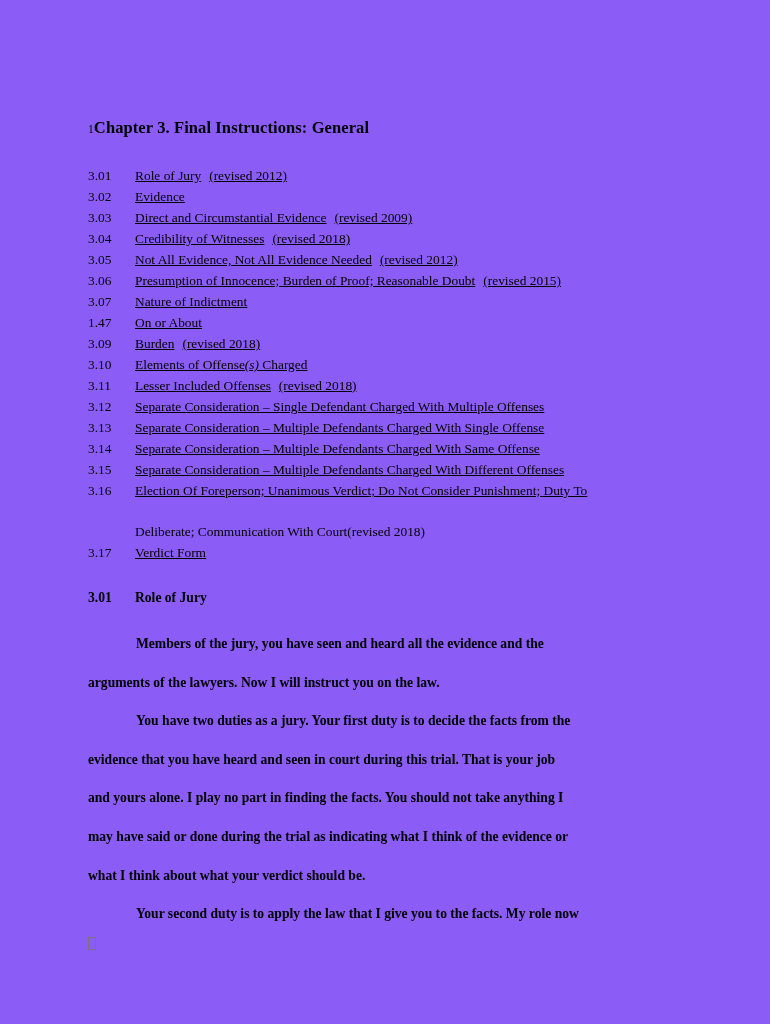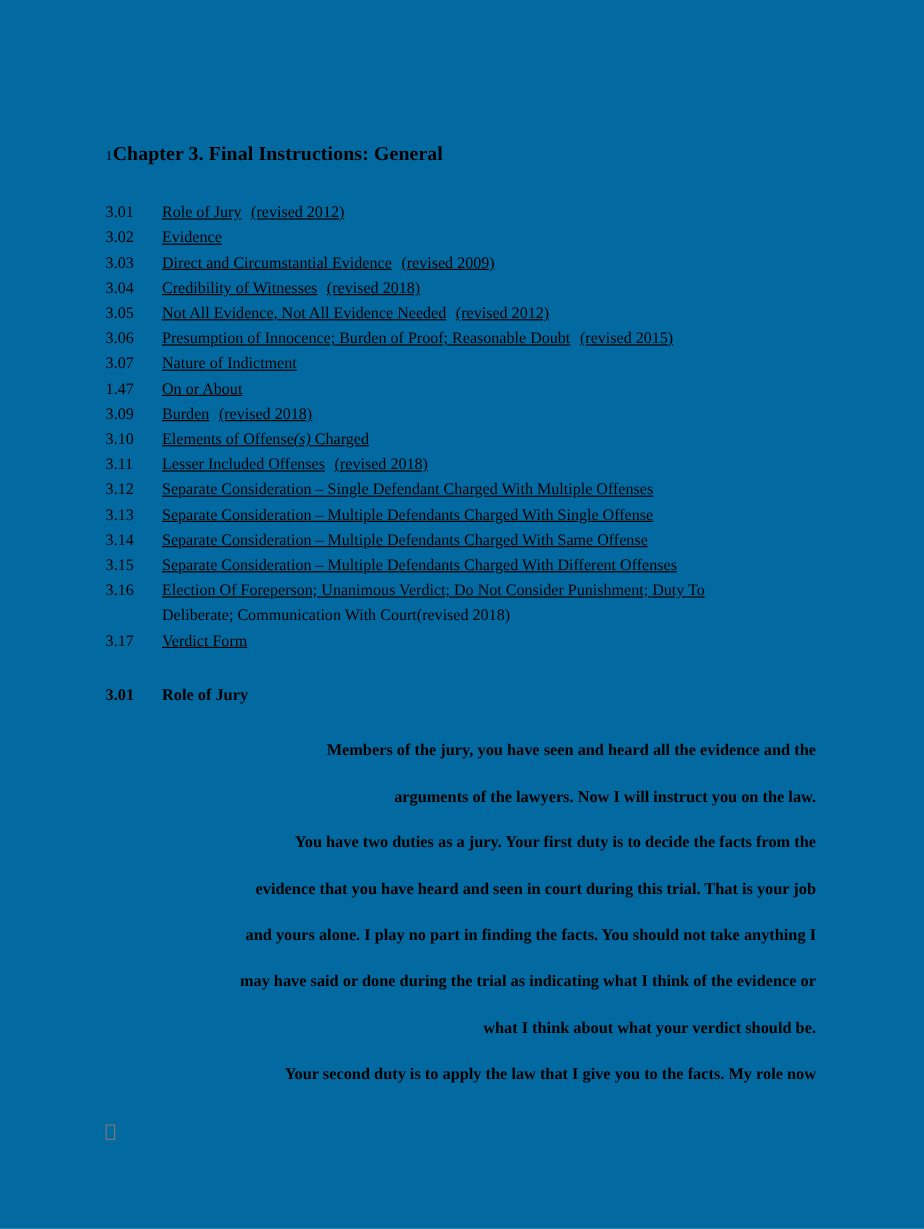--- a/index.html
+++ b/index.html
@@ -15,21 +15,21 @@
     color: #000000;
     overflow: hidden;
   }
 
   .page {
     position: absolute;
     left: 0;
     top: 0;
     width: 770px;
     height: 1024px;
-    background: #0369a1;
+    background: #8b5cf6;
   }
 
   .content {
     position: absolute;
     left: 88px;
     top: 118px;
     width: 600px;
   }
 
   
@@ -68,20 +68,21 @@
     text-decoration: underline;
   }
   .toc-title .rev {
     margin-left: 8px;
   }
   .toc-title .ital {
     font-style: italic;
   }
   .toc-cont {
     margin-left: 47px;
+    margin-top: 20px;
   }
 
   
   .section-head {
     display: flex;
     align-items: baseline;
     font-size: 13.6px;
     font-weight: bold;
     line-height: 21px;
     margin-top: 24px;
@@ -94,21 +95,21 @@
   
   .body-block {
     margin-top: 17px;
     width: 592px;
   }
   .para {
     font-size: 13.6px;
     font-weight: bold;
     line-height: 38.6px;
     margin: 0;
-    text-align: right;
+    text-align: left;
   }
   .para .line {
     display: block;
     white-space: nowrap;
   }
   .para .line.indent {
     padding-left: 48px;
   }
 
   

